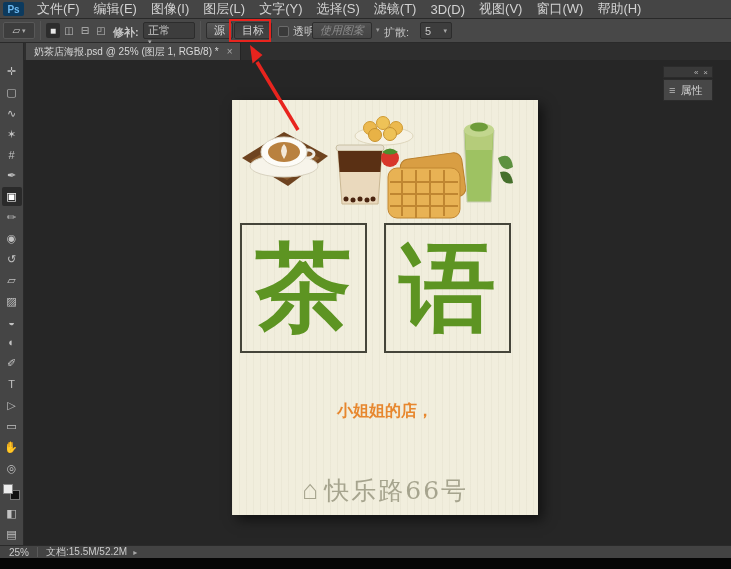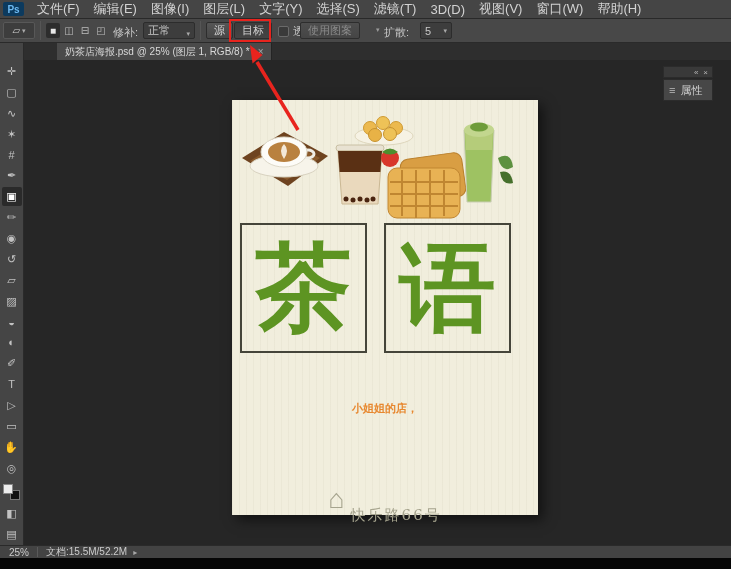--- a/index.html
+++ b/index.html
@@ -21,39 +21,39 @@
                border-radius:2px; display:flex; align-items:center; justify-content:center; gap:2px;
                color:#cfcfcf; font-size:10px; }
   .ob-preset .dd { font-size:7px; color:#aaa; }
   .ob-sep { top:2px; width:1px; height:19px; background:#333; border-right:1px solid #565656; }
   .ob-sep1 { left:40px; } .ob-sep2 { left:200px; }
   .ob-modes { left:46px; top:4px; display:flex; gap:2px; }
   .ob-modes span { width:14px; height:15px; font-size:10px; line-height:15px; text-align:center;
                    color:#bdbdbd; border-radius:2px; }
   .ob-modes span.active { background:#2d2d2d; color:#e8e8e8; }
   .ob-label { top:6px; color:#c6c6c6; }
-  .ob-patchlabel { left:113px; }
+  .ob-patchlabel { left:113px;font-weight:bold; }
   .ob-dropdown { left:143px; top:3px; width:52px; height:17px; background:#3d3d3d; border:1px solid #2c2c2c;
-                 border-radius:2px; display:flex; align-items:flex-end; padding:0 4px; justify-content:space-between; }
+                 border-radius:2px; display:flex; align-items:flex-start; padding:0 4px; justify-content:space-between;flex-direction:column; }
   .ob-dropdown .dd { font-size:7px; color:#aaa; }
   .obtn { top:3px; height:17px; padding:0 7px; background:linear-gradient(#565656,#474747);
           border:1px solid #2d2d2d; border-radius:2px; display:flex; align-items:center; color:#d6d6d6; }
   .ob-src { left:206px; }
   .ob-tgt { left:234px; background:linear-gradient(#3c3c3c,#444); }
   .ob-transparent { left:278px; top:5px; display:flex; align-items:center; gap:4px; }
   .chk { width:11px; height:11px; background:#3a3a3a; border:1px solid #6a6a6a; border-radius:2px; }
-  .ob-pattern { left:300px; color:#8b8b8b; background:linear-gradient(#4e4e4e,#454545); }
+  .ob-pattern { left:312px; color:#8b8b8b; background:linear-gradient(#4e4e4e,#454545);font-style:italic; }
   .ob-patarrow { left:376px; top:7px; font-size:7px; color:#9a9a9a; }
   .ob-difflabel { left:384px; }
   .ob-diffbox { left:420px; top:3px; width:32px; height:17px; background:#3d3d3d; border:1px solid #2c2c2c;
                 border-radius:2px; display:flex; align-items:center; padding:0 4px; justify-content:space-between; }
   .ob-diffbox .dd { font-size:7px; color:#aaa; }
 
   
-  .tabbar { position:absolute; left:24px; top:43px; width:707px; height:17px; background:#2e2e2e; display:flex;padding-left:31px; }
+  .tabbar { position:absolute; left:24px; top:43px; width:707px; height:17px; background:#2e2e2e; display:flex; }
   .tab { margin-left:2px; height:17px; background:#4a4a4a; color:#d8d8d8; font-size:10px; display:flex;
          align-items:center; gap:8px; padding:0 8px; border-right:1px solid #242424; white-space:nowrap; }
   .tab .close { color:#a8a8a8; font-size:10px; }
 
   
   .toolspanel { position:absolute; left:0; top:43px; width:24px; height:502px; background:#454545;
                 border-right:1px solid #2a2a2a; display:flex; flex-direction:column; align-items:center;
                 padding-top:18px; }
   .tool { width:20px; height:19px; margin:1px 0; color:#c2c2c2; font-size:11px; line-height:19px;
           text-align:center; border-radius:2px; overflow:hidden; }
@@ -68,26 +68,26 @@
             background-image:repeating-linear-gradient(90deg, rgba(120,115,80,.05) 0 1px, transparent 1px 7px);
             box-shadow:5px 5px 12px rgba(0,0,0,.55); }
   .foods { position:absolute; left:0; top:6px; }
   .frame { position:absolute; top:123px; width:127px; height:130px; border:2px solid #45453a;
            display:flex; align-items:center; justify-content:center; }
   .frame.left { left:8px; } .frame.right { left:152px; }
   .bigchar { font-family:"DejaVu Serif","Liberation Serif",serif; font-size:96px; font-weight:bold;
              color:#5d9422; line-height:1; }
   .ptext { position:absolute; width:100%; text-align:center; font-weight:bold; }
   .subtitle { top:268px; font-size:20px; color:#93a73b; letter-spacing:1px; }
-  .tag1 { top:301px; font-size:11px; color:#e7872e; }
+  .tag1 { top:301px; font-size:16px; color:#e7872e; }
   .tag2 { top:325px; font-size:16px; color:#e7872e; }
   .addr { position:absolute; top:374px; width:100%; display:flex; align-items:center; justify-content:center;
           gap:6px; color:#a6a48e; }
   .addr .house { font-size:27px; line-height:1; }
-  .addr .txt { font-size:15px; letter-spacing:2px; font-family:"DejaVu Serif","Liberation Serif",serif;margin-top:32px; }
+  .addr .txt { font-size:25px; letter-spacing:2px; font-family:"DejaVu Serif","Liberation Serif",serif; }
 
   
   .minipanel { position:absolute; left:663px; top:66px; width:50px; }
   .mp-head { height:12px; background:#393939; border:1px solid #2b2b2b; display:flex; align-items:center;
              justify-content:flex-end; gap:5px; padding:0 4px; color:#b5b5b5; font-size:8px; }
   .mp-item { margin-top:1px; height:22px; background:#474747; border:1px solid #2b2b2b; display:flex;
              align-items:center; gap:5px; padding:0 5px; color:#d2d2d2; font-size:11px; }
   .mp-item .ic { font-size:11px; color:#bdbdbd; }
 
   

